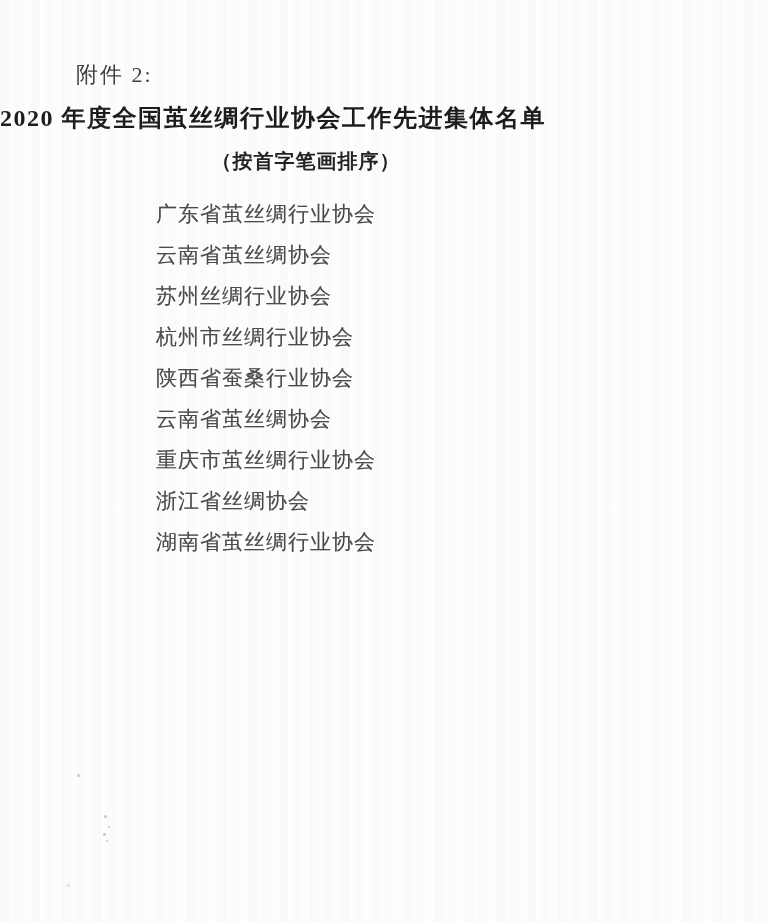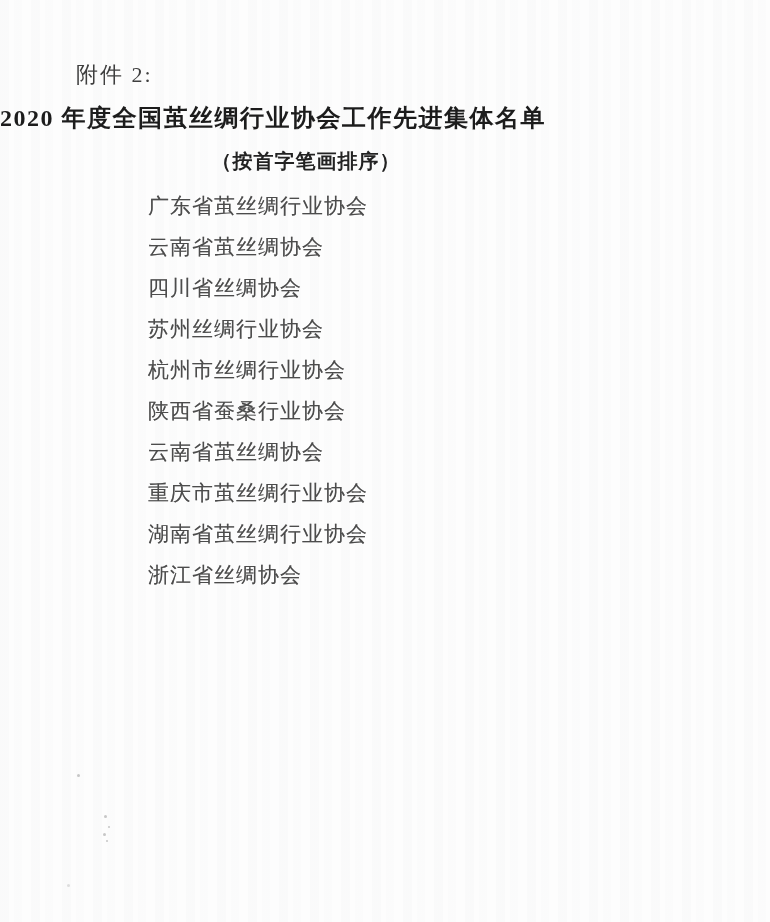--- a/index.html
+++ b/index.html
@@ -61,21 +61,21 @@
     line-height: 28px;
     font-weight: bold;
     color: #232323;
     letter-spacing: 1px;
     white-space: nowrap;
   }
   .award-list {
     position: absolute;
     left: 148px;
     top: 186px;
-    margin: 0;
+    margin: 8px;
     padding: 0;
     list-style: none;
   }
   .award-list li {
     height: 41px;
     line-height: 41px;
     font-size: 21px;
     color: #4c4c4c;
     letter-spacing: 1px;
     white-space: nowrap;
@@ -101,28 +101,27 @@
 
   <div class="attachment-label">附件 2:</div>
 
   <div class="doc-title">2020 年度全国茧丝绸行业协会工作先进集体名单</div>
 
   <div class="doc-subtitle">（按首字笔画排序）</div>
 
   <ul class="award-list">
     <li>广东省茧丝绸行业协会</li>
     <li>云南省茧丝绸协会</li>
-    <li>四川省丝绸协会</li>
     <li>苏州丝绸行业协会</li>
     <li>杭州市丝绸行业协会</li>
     <li>陕西省蚕桑行业协会</li>
     <li>云南省茧丝绸协会</li>
     <li>重庆市茧丝绸行业协会</li>
+    <li>浙江省丝绸协会</li>
     <li>湖南省茧丝绸行业协会</li>
-    <li>浙江省丝绸协会</li>
   </ul>
 
   <span class="speck s1"></span>
   <span class="speck s2"></span>
   <span class="speck s3"></span>
   <span class="speck s4"></span>
   <span class="speck s5"></span>
   <span class="speck s6"></span>
 
 </div>

